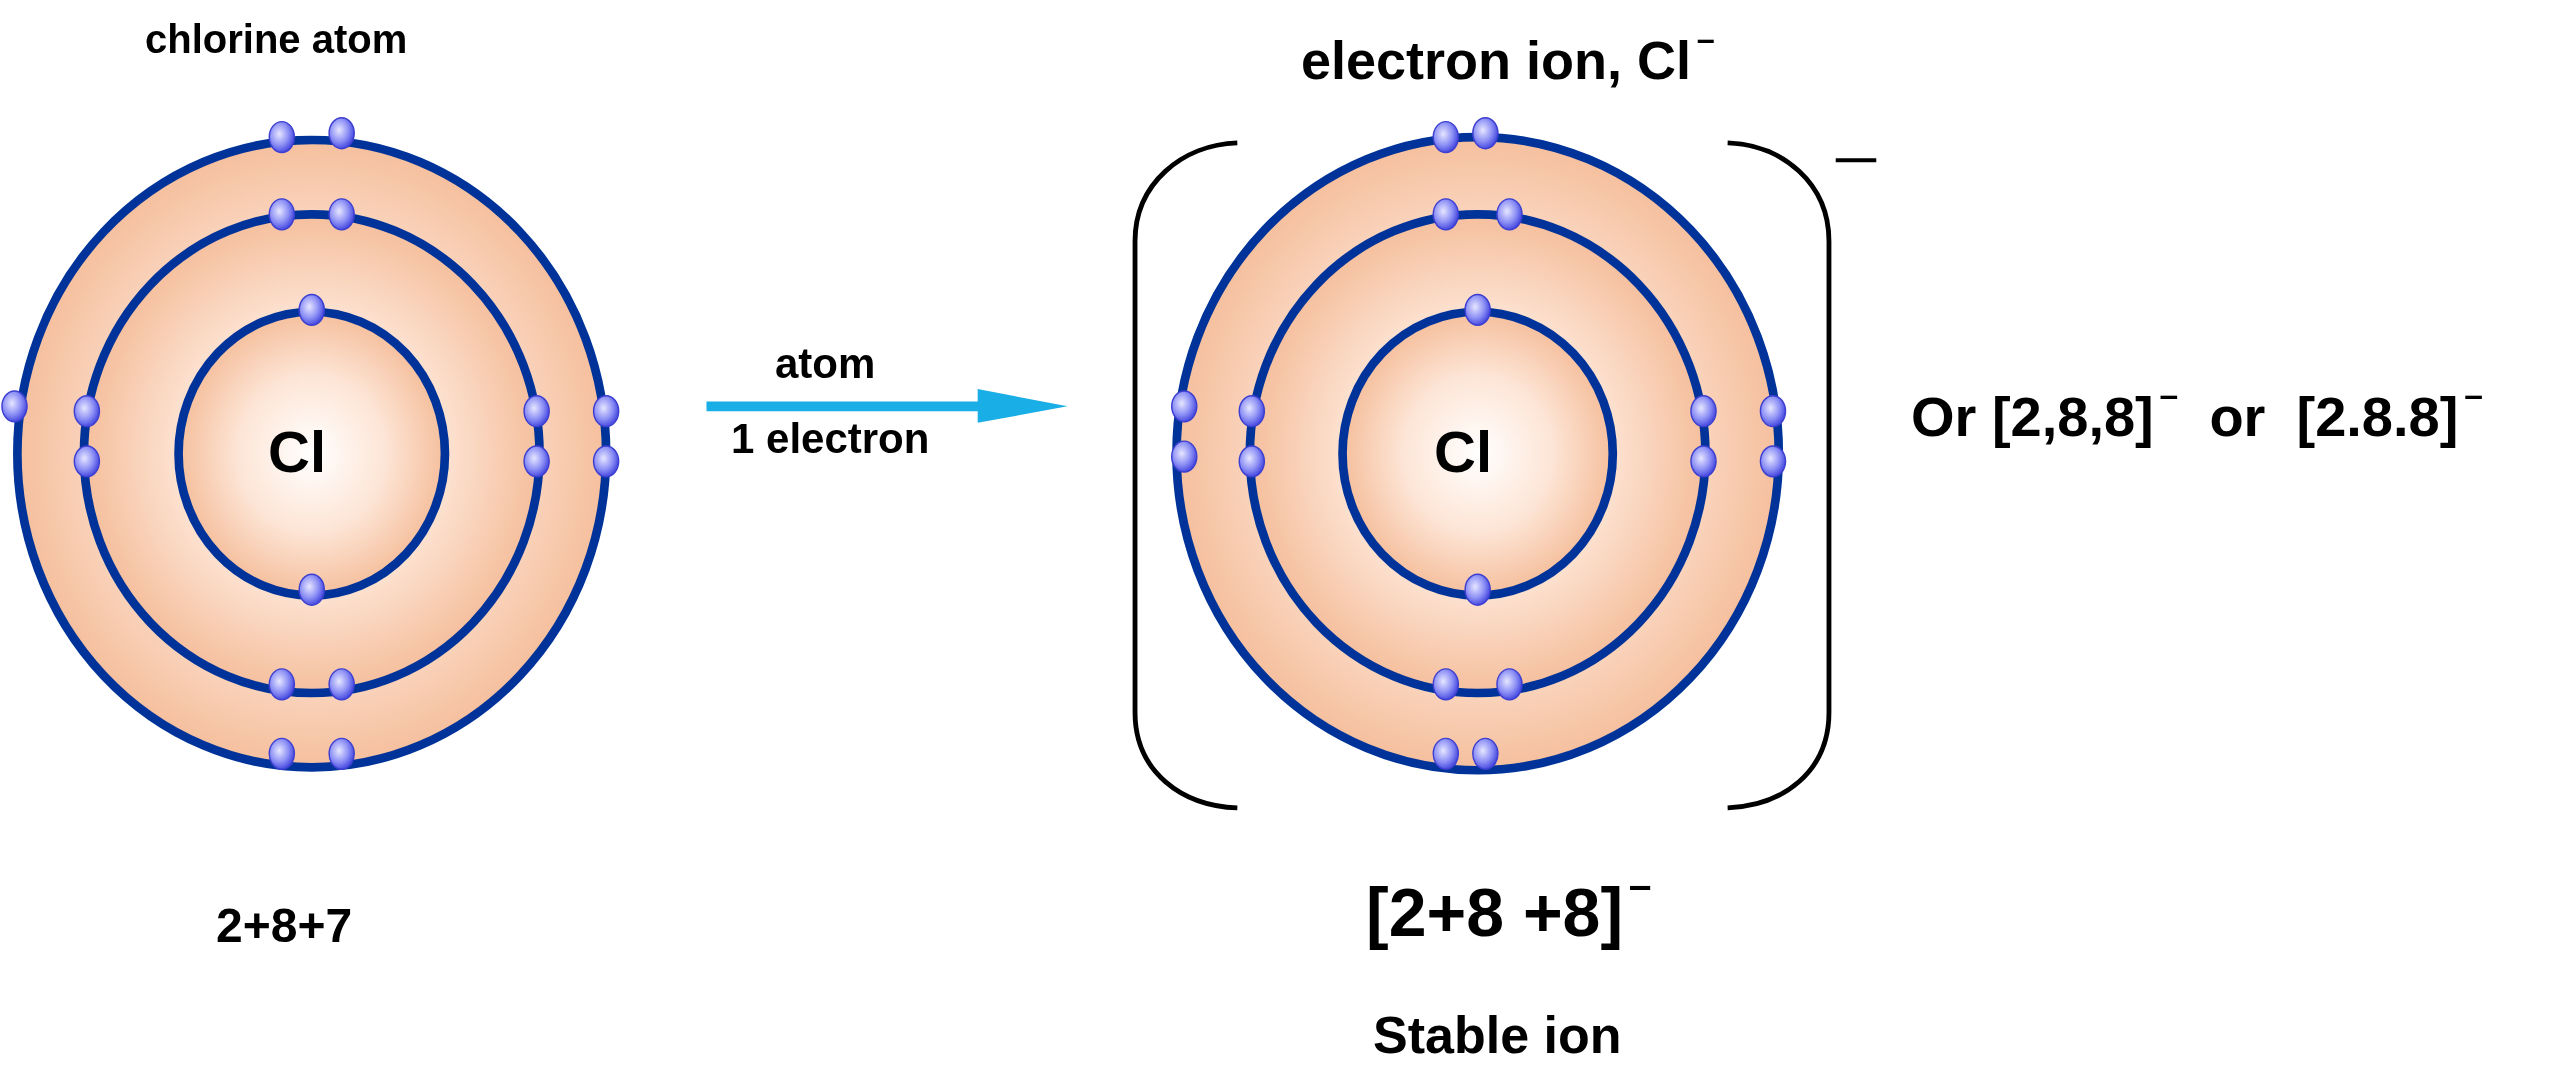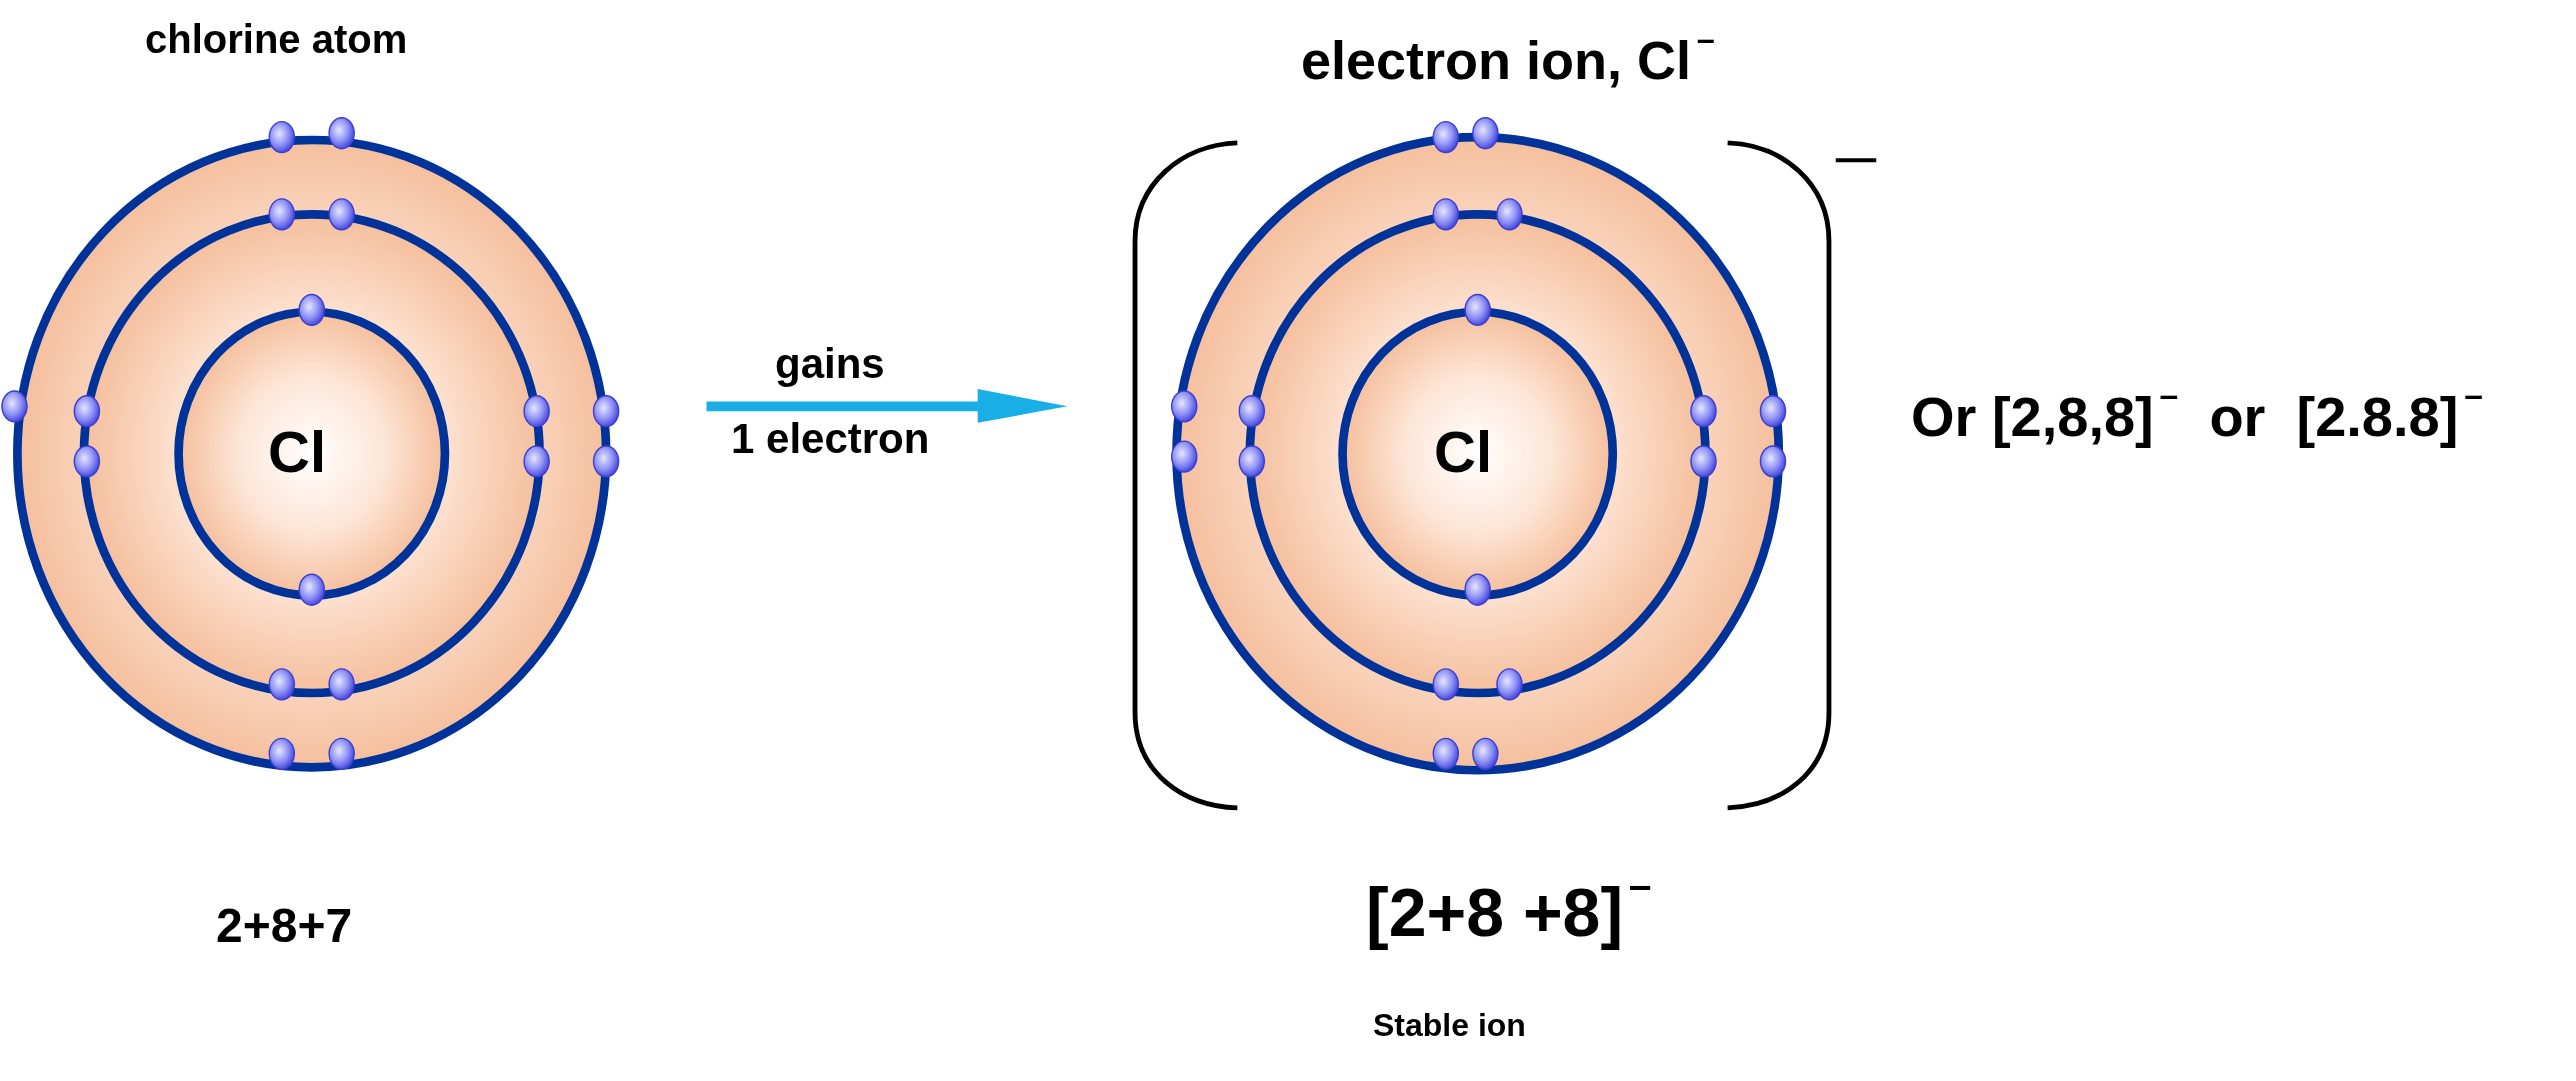--- a/index.html
+++ b/index.html
@@ -91,34 +91,34 @@
   <path d="M1790,148 C1847,150 1895,190 1895,250 L1895,738 C1895,800 1847,835 1790,837" fill="none" stroke="#000" stroke-width="5"></path>
   <line x1="1902" y1="166" x2="1944" y2="166" stroke="#000" stroke-width="4"></line>
 </svg>
 
 <div class="lbl" style="left:145px; top:19.3px; font-size:40px;">chlorine atom</div>
 
 <div class="lbl" style="left:268px; top:423px; font-size:58px;">Cl</div>
 
 <div class="lbl" style="left:216px; top:902px; font-size:48px;">2+8+7</div>
 
-<div class="lbl" style="left:775px; top:343px; font-size:42px;">gains</div>
+<div class="lbl" style="left:775px; top:343px; font-size:42px;">atom</div>
 <div class="lbl" style="left:731px; top:418px; font-size:42px;text-align:right;">1 electron</div>
 
 <div class="lbl" style="left:1301px; top:23px; font-size:54px;">
   <span>electron ion, Cl</span><sup class="neg">–</sup>
 </div>
 
 <div class="lbl" style="left:1434px; top:423px; font-size:58px;">Cl</div>
 
 <div class="lbl" style="left:1366px; top:865px; font-size:68px;">
   <span>[2+8 +8]</span><sup class="neg">–</sup>
 </div>
 
-<div class="lbl" style="left:1373px; top:1009px; font-size:32px;text-align:right;">Stable ion</div>
+<div class="lbl" style="left:1373px; top:1009px; font-size:52px;text-align:right;">Stable ion</div>
 
 <div class="lbl" style="left:1911px; top:378px; font-size:56px;">
   <span>Or</span>
   <span>[2,8,8]</span><sup class="neg">–</sup>
   &nbsp;<span>or</span>&nbsp;
   <span>[2.8.8]</span><sup class="neg">–</sup>
 </div>
 
 
 </body></html>

